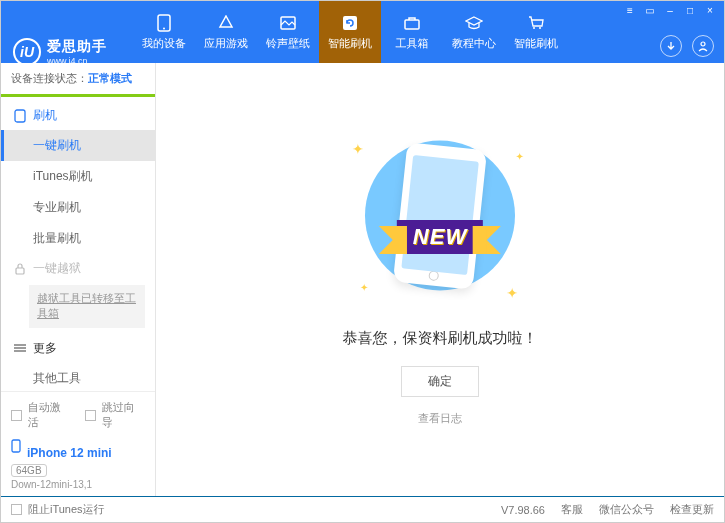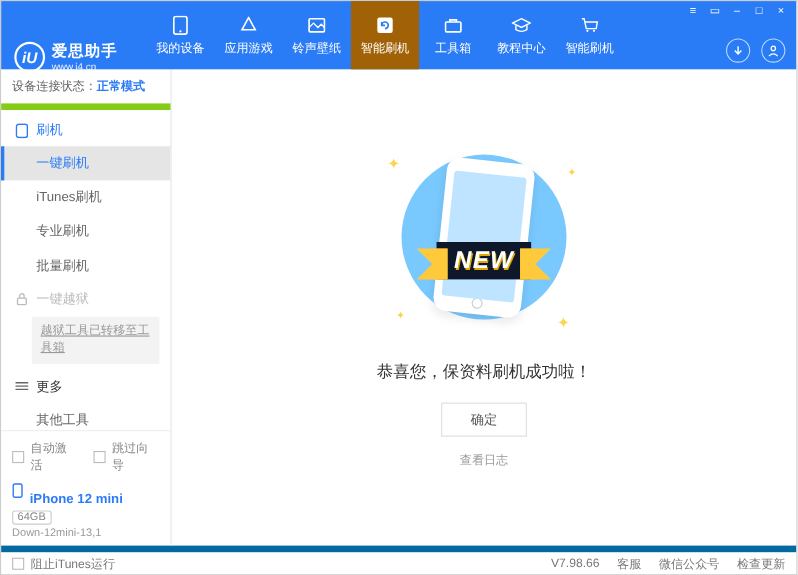--- a/index.html
+++ b/index.html
@@ -18,21 +18,21 @@
 .nav-icon { width: 18px; height: 18px; display: flex; align-items: center; justify-content: center; }
 
 .title-controls { position: absolute; top: 2px; right: 6px; display: flex; gap: 4px; font-size: 10px; }
 .title-controls span { width: 16px; height: 14px; display: flex; align-items: center; justify-content: center; cursor: pointer; }
 
 .header-right { position: absolute; right: 10px; bottom: 6px; display: flex; gap: 10px; }
 .circle-btn { width: 22px; height: 22px; border: 1.5px solid rgba(255,255,255,0.7); border-radius: 50%; display: flex; align-items: center; justify-content: center; cursor: pointer; font-size: 11px; }
 
 .body { display: flex; height: calc(100% - 62px - 26px); }
 .sidebar { width: 155px; border-right: 1px solid #e5e5e5; display: flex; flex-direction: column; font-size: 12px; color: #555; }
-.status-bar { padding: 8px 10px; border-bottom: 6px solid #84cc16; font-size: 11px; color: #666; }
+.status-bar { padding: 8px 10px; border-bottom: 3px solid #84cc16; font-size: 11px; color: #666; }
 .status-bar .mode { color: #2a7bf6; font-weight: bold; }
 
 .tree { flex: 1; overflow-y: auto; padding-top: 4px; }
 .tree-group { padding: 6px 12px; display: flex; align-items: center; gap: 6px; color: #333; font-size: 12px; cursor: pointer; }
 .tree-group.flash { color: #2a7bf6; }
 .tree-sub { padding: 7px 12px 7px 32px; font-size: 12px; color: #666; cursor: pointer; }
 .tree-sub.active { background: #e5e5e5; color: #2a7bf6; border-left: 3px solid #2a7bf6; padding-left: 29px; }
 .tree-note { margin: 2px 10px 6px 28px; background: #f3f3f3; color: #999; font-size: 11px; padding: 6px 8px; line-height: 1.4; text-decoration: underline; }
 .group-icon { width: 14px; height: 14px; display: inline-flex; align-items: center; justify-content: center; }
 
@@ -43,32 +43,32 @@
 .storage-badge { border: 1px solid #ccc; border-radius: 3px; padding: 0 4px; font-size: 10px; color: #888; display: inline-block; margin-top: 2px; }
 .dev-sub { font-size: 10px; color: #999; margin-top: 2px; }
 
 .main { flex: 1; display: flex; flex-direction: column; align-items: center; justify-content: center; position: relative; }
 .illus { width: 220px; height: 180px; position: relative; margin-bottom: 16px; }
 .circle-bg { position: absolute; left: 50%; top: 50%; width: 150px; height: 150px; background: #79c9ff; border-radius: 50%; transform: translate(-50%, -55%); }
 .phone { position: absolute; left: 50%; top: 50%; transform: translate(-50%, -55%) rotate(6deg); width: 80px; height: 140px; background: #fff; border-radius: 12px; box-shadow: 0 4px 10px rgba(0,0,0,0.1); }
 .phone::after { content: ""; position: absolute; top: 12px; left: 7px; right: 7px; bottom: 14px; background: #bfe4ff; border-radius: 3px; }
 .phone::before { content: ""; position: absolute; bottom: 5px; left: 50%; transform: translateX(-50%); width: 8px; height: 8px; border: 1px solid #ccc; border-radius: 50%; }
 .ribbon { position: absolute; left: 50%; top: 58%; transform: translate(-50%, -50%); }
-.ribbon-body { background: #0f172a; color: #fff; font-weight: 900; font-size: 22px; letter-spacing: 1px; padding: 4px 16px; position: relative; font-style: italic; text-shadow: 1px 1px 0 #e0a800; }
+.ribbon-body { background: #4c1d95; color: #fff; font-weight: 900; font-size: 22px; letter-spacing: 1px; padding: 4px 16px; position: relative; font-style: italic; text-shadow: 1px 1px 0 #e0a800; }
 .ribbon-body::before, .ribbon-body::after { content: ""; position: absolute; top: 6px; width: 0; height: 0; border: 14px solid #ffc93c; }
 .ribbon-body::before { left: -18px; border-left-color: transparent; }
 .ribbon-body::after { right: -18px; border-right-color: transparent; }
 .spark { position: absolute; color: #ffd34d; font-size: 14px; }
 .s1 { top: 8px; left: 22px; } .s2 { top: 18px; right: 26px; font-size: 10px; } .s3 { bottom: 20px; left: 30px; font-size: 10px; } .s4 { bottom: 12px; right: 32px; }
 
 .success-msg { font-size: 15px; color: #333; margin-bottom: 18px; }
 .ok-btn { border: 1px solid #ddd; background: #fff; padding: 6px 26px; font-size: 12px; color: #555; cursor: pointer; margin-bottom: 14px; }
 .log-link { font-size: 11px; color: #999; cursor: pointer; }
 
-.footer { height: 26px; border-top: 6px solid #0369a1; display: flex; align-items: center; font-size: 11px; color: #777; padding: 0 10px; }
+.footer { height: 26px; border-top: 1px solid #0369a1; display: flex; align-items: center; font-size: 11px; color: #777; padding: 0 10px; }
 .footer .left { display: flex; align-items: center; gap: 6px; }
 .footer .spacer { flex: 1; }
 .footer .item { margin-left: 16px; cursor: pointer; }
 </style>
 </head>
 <body>
 
 <div class="header">
   <div class="logo-area">
     <div class="logo-circle">iU</div>

